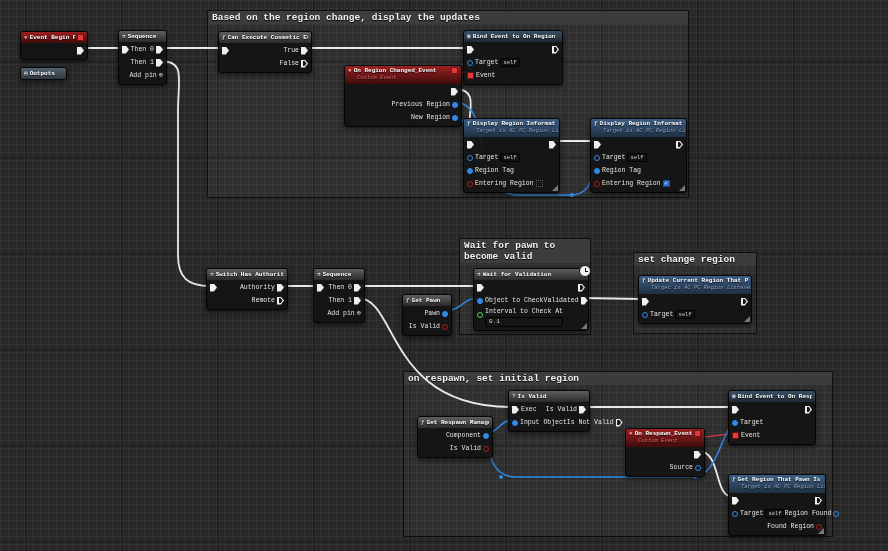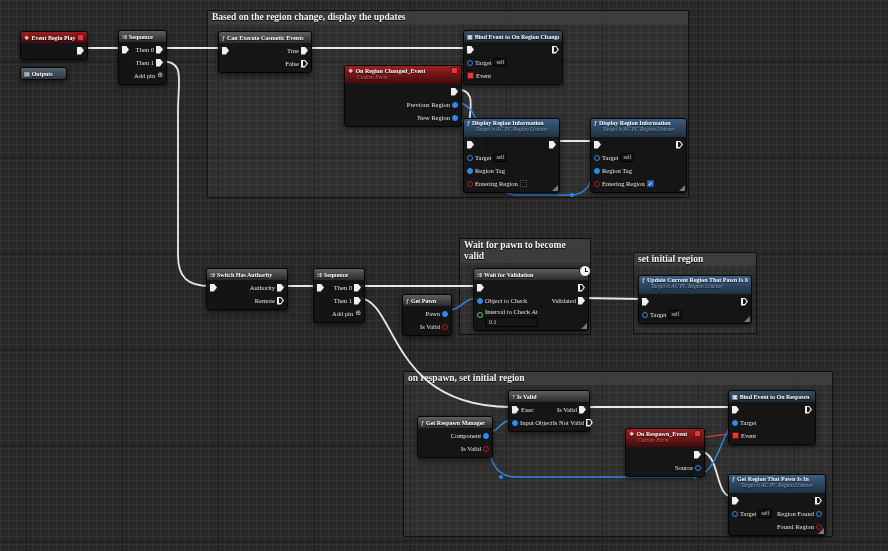--- a/index.html
+++ b/index.html
@@ -1,18 +1,18 @@
 <!DOCTYPE html>
 <html><head>
 <meta charset="utf-8">
 <style>
   html,body{margin:0;padding:0;background:#1b1b1b;}
   #canvas{
     position:relative;width:888px;height:551px;overflow:hidden;
-    font-family:Liberation Serif, serif;
+    font-family:Liberation Mono, monospace;
     background-color:#282828;
     background-image:
       linear-gradient(to right,#1c1c1c 1px,transparent 1px),
       linear-gradient(to bottom,#1c1c1c 1px,transparent 1px),
       linear-gradient(to right,rgba(255,255,255,.045) 1px,transparent 1px),
       linear-gradient(to bottom,rgba(255,255,255,.045) 1px,transparent 1px);
     background-size:96px 96px,96px 96px,8px 8px,8px 8px;
     background-position:25px 0,0 61px,0 0,0 0;
   }
   
@@ -73,21 +73,21 @@
 
 <div id="canvas">
 
   <div class="comment" style="left:207px;top:10px;width:480px;height:186px;">
     <div class="chead">Based on the region change, display the updates</div>
   </div>
   <div class="comment" style="left:459px;top:238px;width:130px;height:95px;">
     <div class="chead">Wait for pawn to become valid</div>
   </div>
   <div class="comment" style="left:633px;top:252px;width:122px;height:80px;">
-    <div class="chead">set initial region</div>
+    <div class="chead">set change region</div>
   </div>
   <div class="comment" style="left:403px;top:371px;width:428px;height:164px;">
     <div class="chead">on respawn, set initial region</div>
   </div>
 
   <svg id="wires" width="888" height="551" viewBox="0 0 888 551">
     <path class="wexec" d="M81,48 L122,48"></path>
     <path class="wexec" d="M160,48 L223,48"></path>
     <path class="wexec" d="M305,48 L467,48"></path>
     <path class="wexec" d="M160,61 C186,61 178,78 178,112 L178,255 C178,278 188,286 210,286"></path>

